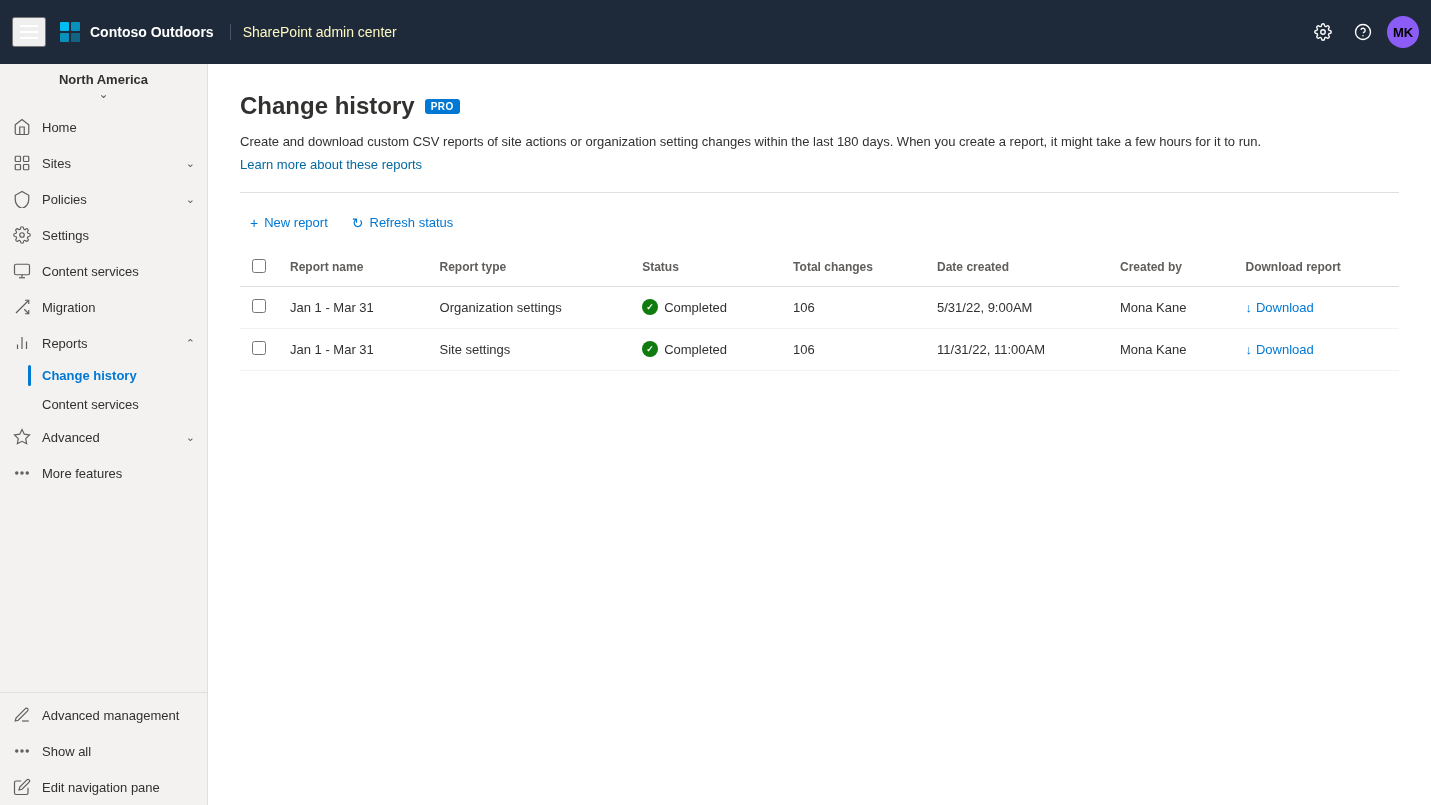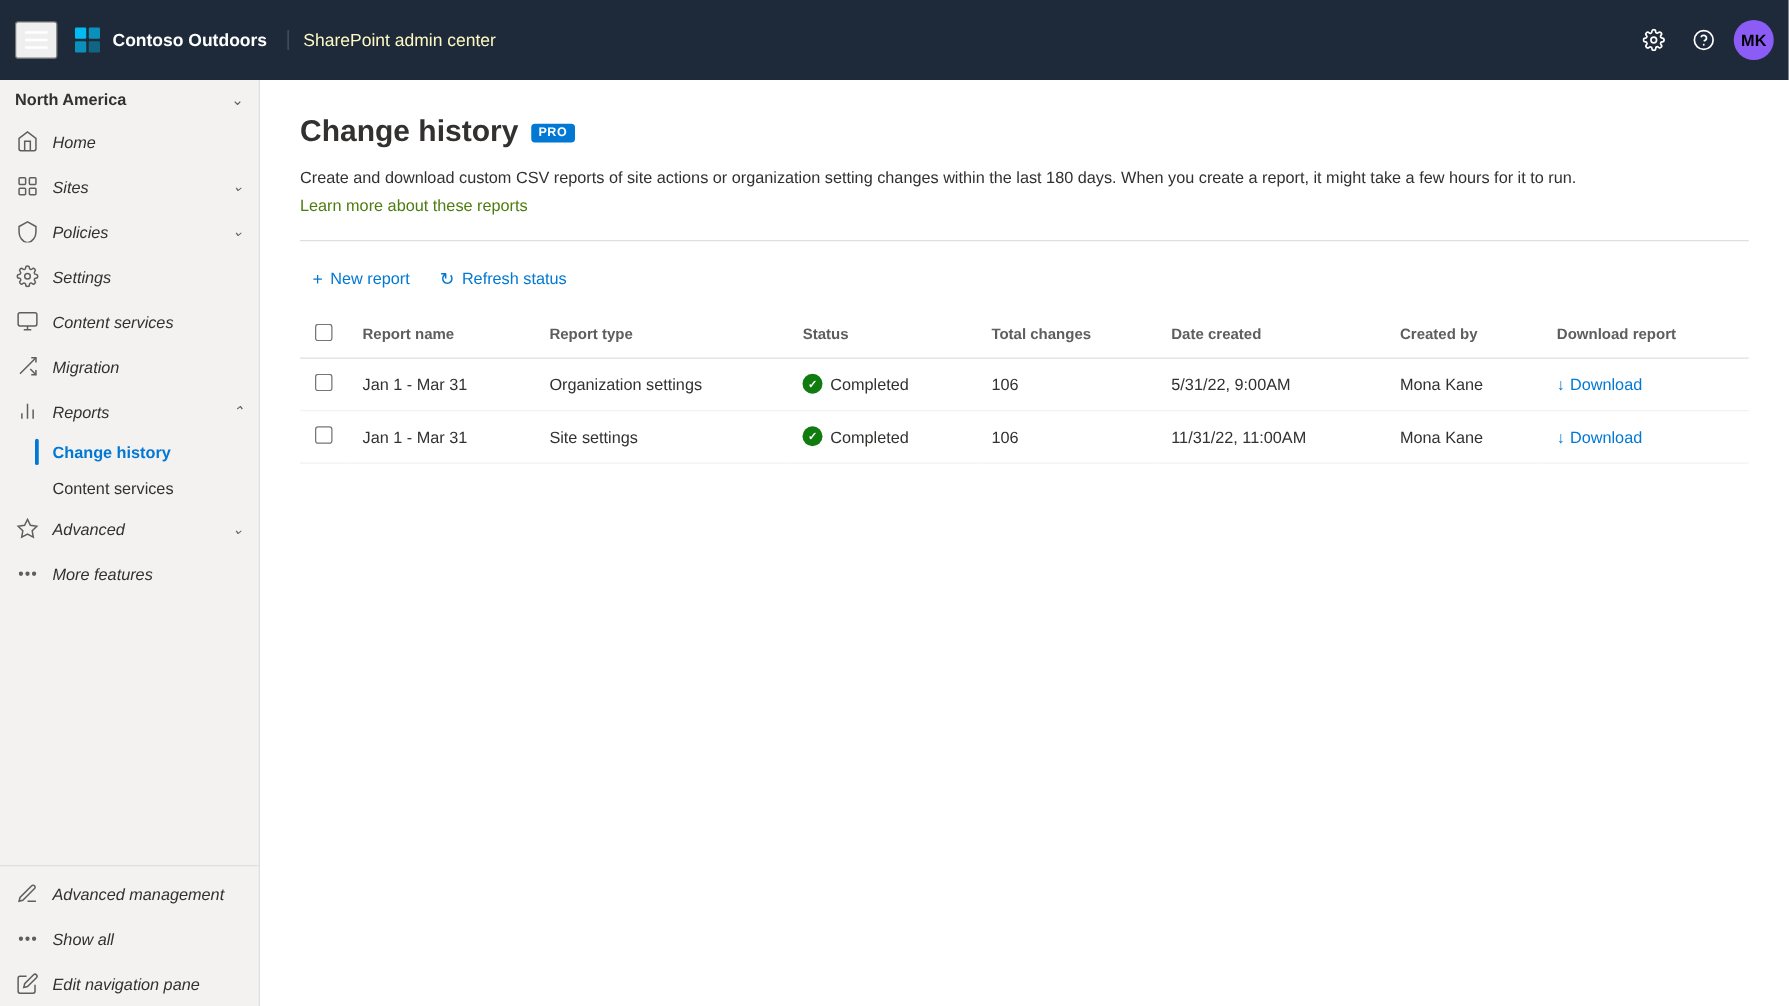--- a/index.html
+++ b/index.html
@@ -16,25 +16,25 @@
     .topbar-spacer { flex: 1; }
     .topbar-actions { display: flex; align-items: center; gap: 8px; }
     .topbar-icon-btn { background: none; border: none; color: #fff; cursor: pointer; width: 32px; height: 32px; display: flex; align-items: center; justify-content: center; border-radius: 4px; font-size: 16px; }
     .avatar { width: 32px; height: 32px; border-radius: 50%; background: #8b5cf6; display: flex; align-items: center; justify-content: center; color: #000000; font-size: 13px; font-weight: 600; cursor: pointer; overflow: hidden; }
 
     
     .main-layout { display: flex; flex: 1; overflow: hidden; }
 
     
     .sidebar { width: 208px; background: #f3f2f1; border-right: 1px solid #e1dfdd; display: flex; flex-direction: column; overflow-y: auto; flex-shrink: 0; }
-    .sidebar-region { display: flex; align-items: center; justify-content: space-between; padding: 8px 12px; cursor: pointer; }
+    .sidebar-region { display: flex; align-items: center; justify-content: space-between; padding: 8px 12px; cursor: pointer; flex-direction: column; }
     .sidebar-region-text { font-size: 13px; font-weight: 600; color: #323130; }
     .sidebar-region-chevron { font-size: 12px; color: #605e5c; }
 
-    .sidebar-nav-item { display: flex; align-items: center; padding: 8px 12px; cursor: pointer; gap: 10px; border-radius: 0; position: relative; font-style: italic; }
+    .sidebar-nav-item { display: flex; align-items: center; padding: 8px 12px; cursor: pointer; gap: 10px; border-radius: 0; position: relative; }
     .sidebar-nav-item .nav-icon { width: 20px; height: 20px; display: flex; align-items: center; justify-content: center; color: #605e5c; font-size: 16px; flex-shrink: 0; }
     .sidebar-nav-item .nav-label { font-size: 13px; color: #323130; flex: 1; }
     .sidebar-nav-item .nav-chevron { font-size: 11px; color: #605e5c; }
 
     .sidebar-sub-item { display: flex; align-items: center; padding: 7px 12px 7px 42px; cursor: pointer; }
     .sidebar-sub-item .sub-label { font-size: 13px; color: #323130; }
 
     .sidebar-sub-item-bar { display: flex; align-items: center; padding: 7px 12px 7px 42px; cursor: pointer; position: relative; }
     .sidebar-sub-item-bar::before { content: ''; position: absolute; left: 28px; top: 4px; bottom: 4px; width: 3px; background: #0078d4; border-radius: 2px; }
     .sidebar-sub-item-bar .sub-label { font-size: 13px; color: #0078d4; font-weight: 600; }
@@ -43,21 +43,21 @@
 
     
     .content { flex: 1; overflow-y: auto; padding: 28px 32px; }
 
     
     .page-header { display: flex; align-items: center; gap: 10px; margin-bottom: 12px; }
     .page-title { font-size: 24px; font-weight: 600; color: #323130; }
     .pro-badge { background: #0078d4; color: #fff; font-size: 10px; font-weight: 700; padding: 2px 6px; border-radius: 3px; letter-spacing: 0.5px; }
 
     .page-desc { font-size: 13px; color: #323130; line-height: 1.5; margin-bottom: 4px; }
-    .page-link { font-size: 13px; color: #4d7c0f; text-decoration: none; cursor: pointer; }
+    .page-link { font-size: 13px; color: #0369a1; text-decoration: none; cursor: pointer; }
 
     
     .toolbar { display: flex; align-items: center; gap: 4px; padding: 16px 0 12px 0; border-top: 1px solid #e1dfdd; margin-top: 20px; }
     .toolbar-btn { display: flex; align-items: center; gap: 6px; background: none; border: none; color: #0078d4; cursor: pointer; padding: 6px 10px; font-size: 13px; border-radius: 2px; }
     .toolbar-btn-icon { font-size: 14px; }
 
     
     .data-table { width: 100%; border-collapse: collapse; }
     .data-table th { text-align: left; padding: 10px 12px; font-size: 12px; font-weight: 600; color: #605e5c; border-bottom: 1px solid #e1dfdd; }
     .data-table td { padding: 12px 12px; font-size: 13px; color: #323130; border-bottom: 1px solid #f3f2f1; }

